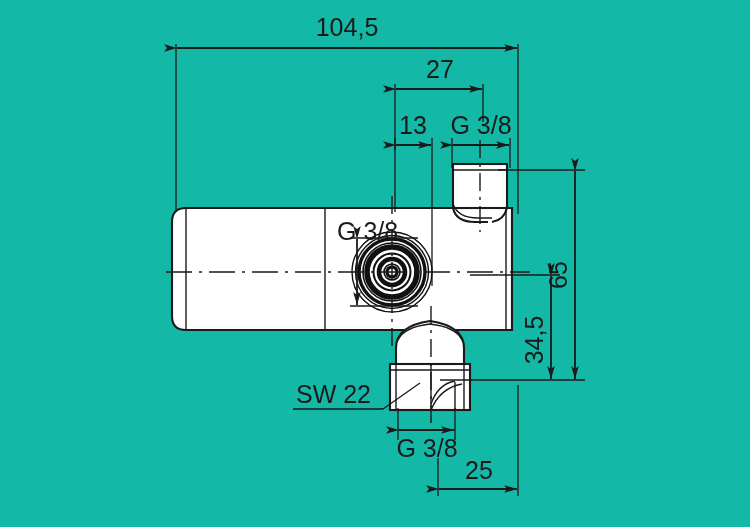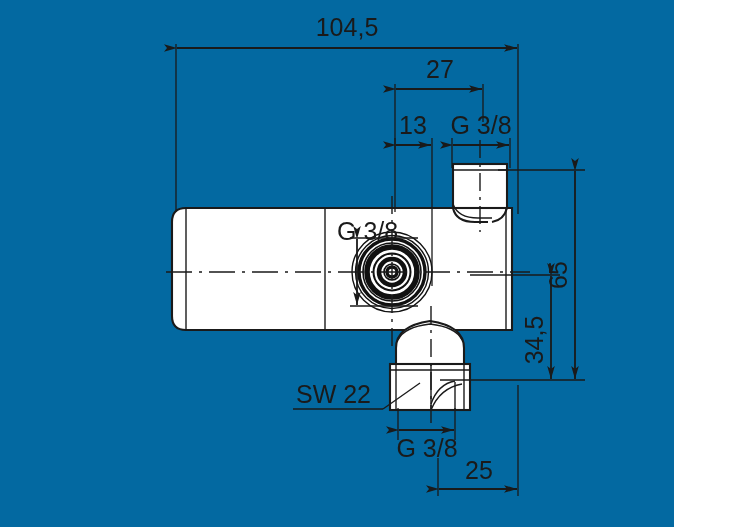--- a/index.html
+++ b/index.html
@@ -5,23 +5,23 @@
   html, body {
     margin: 0;
     padding: 0;
     background: #ffffff;
   }
   body {
     font-family: "Liberation Sans", sans-serif;
   }
   #drawing-root {
     position: relative;
-    width: 674px;
+    width: 750px;
     height: 527px;
-    background: #0369a1;
+    background: #14b8a6;
     overflow: hidden;
     text-decoration: underline;
   }
   svg.drawing-canvas {
     display: block;
     width: 750px;
     height: 527px;
   }
   .dim-text {
     font-family: "Liberation Sans", sans-serif;

